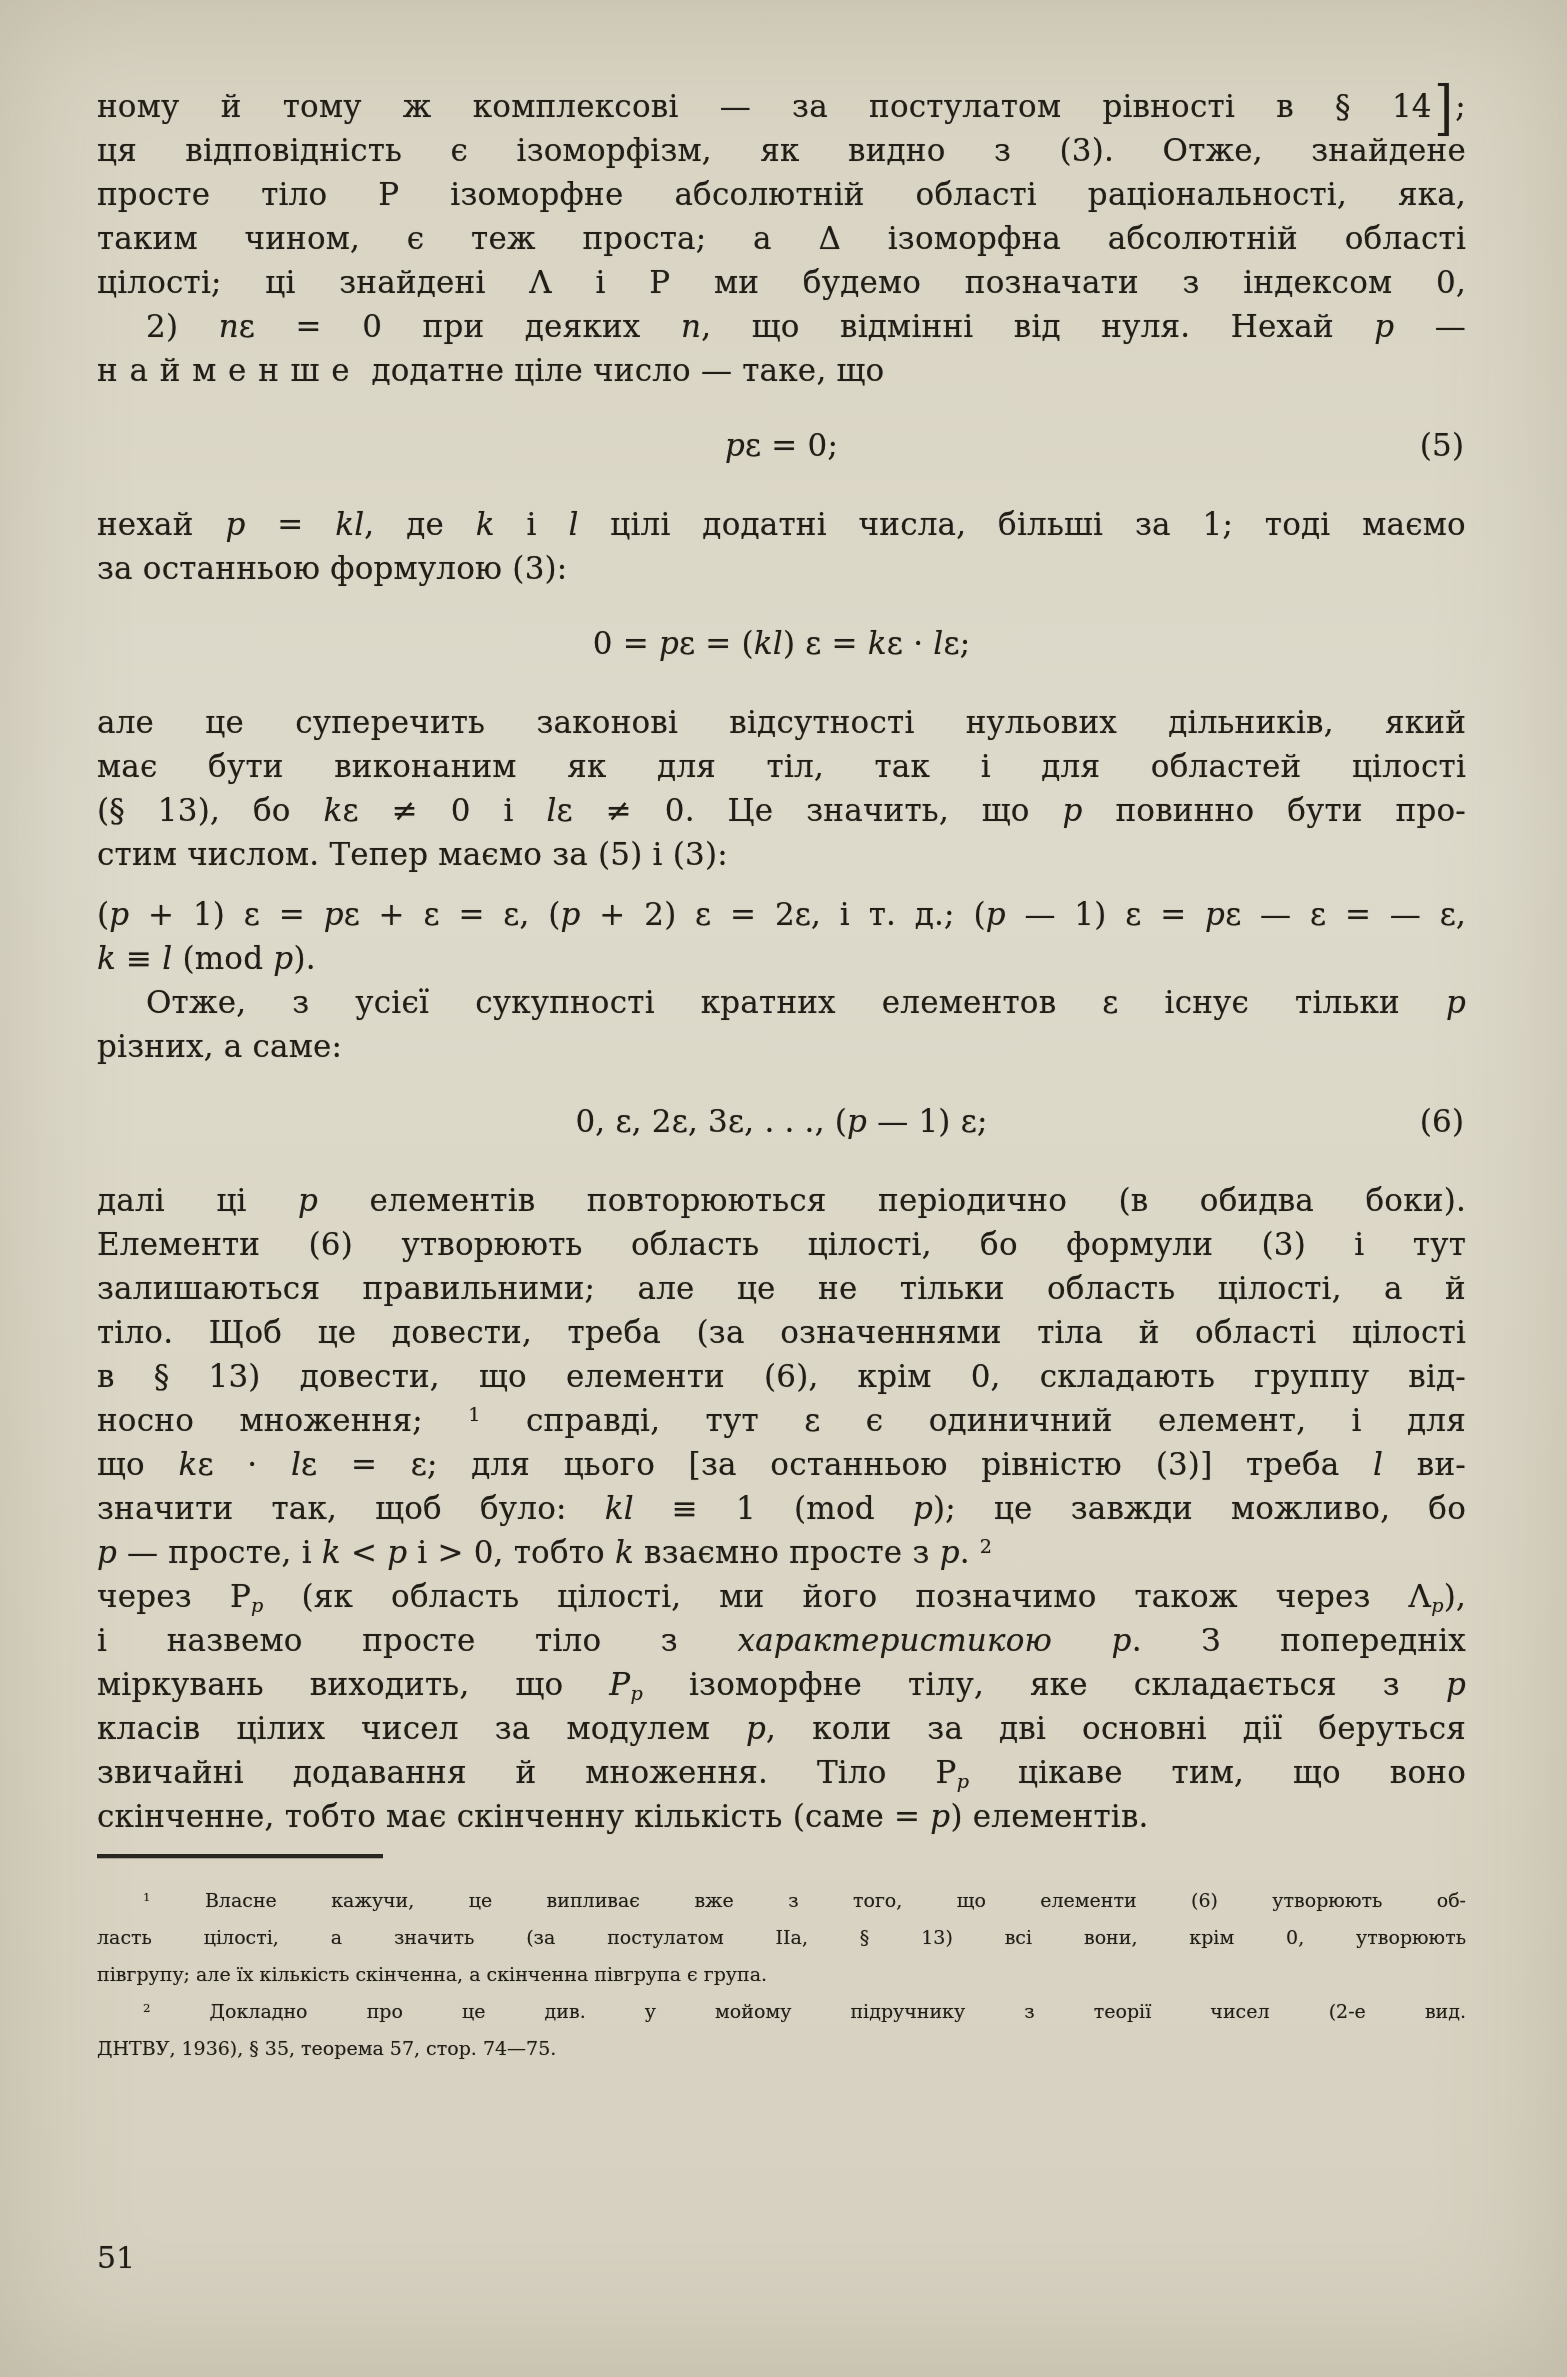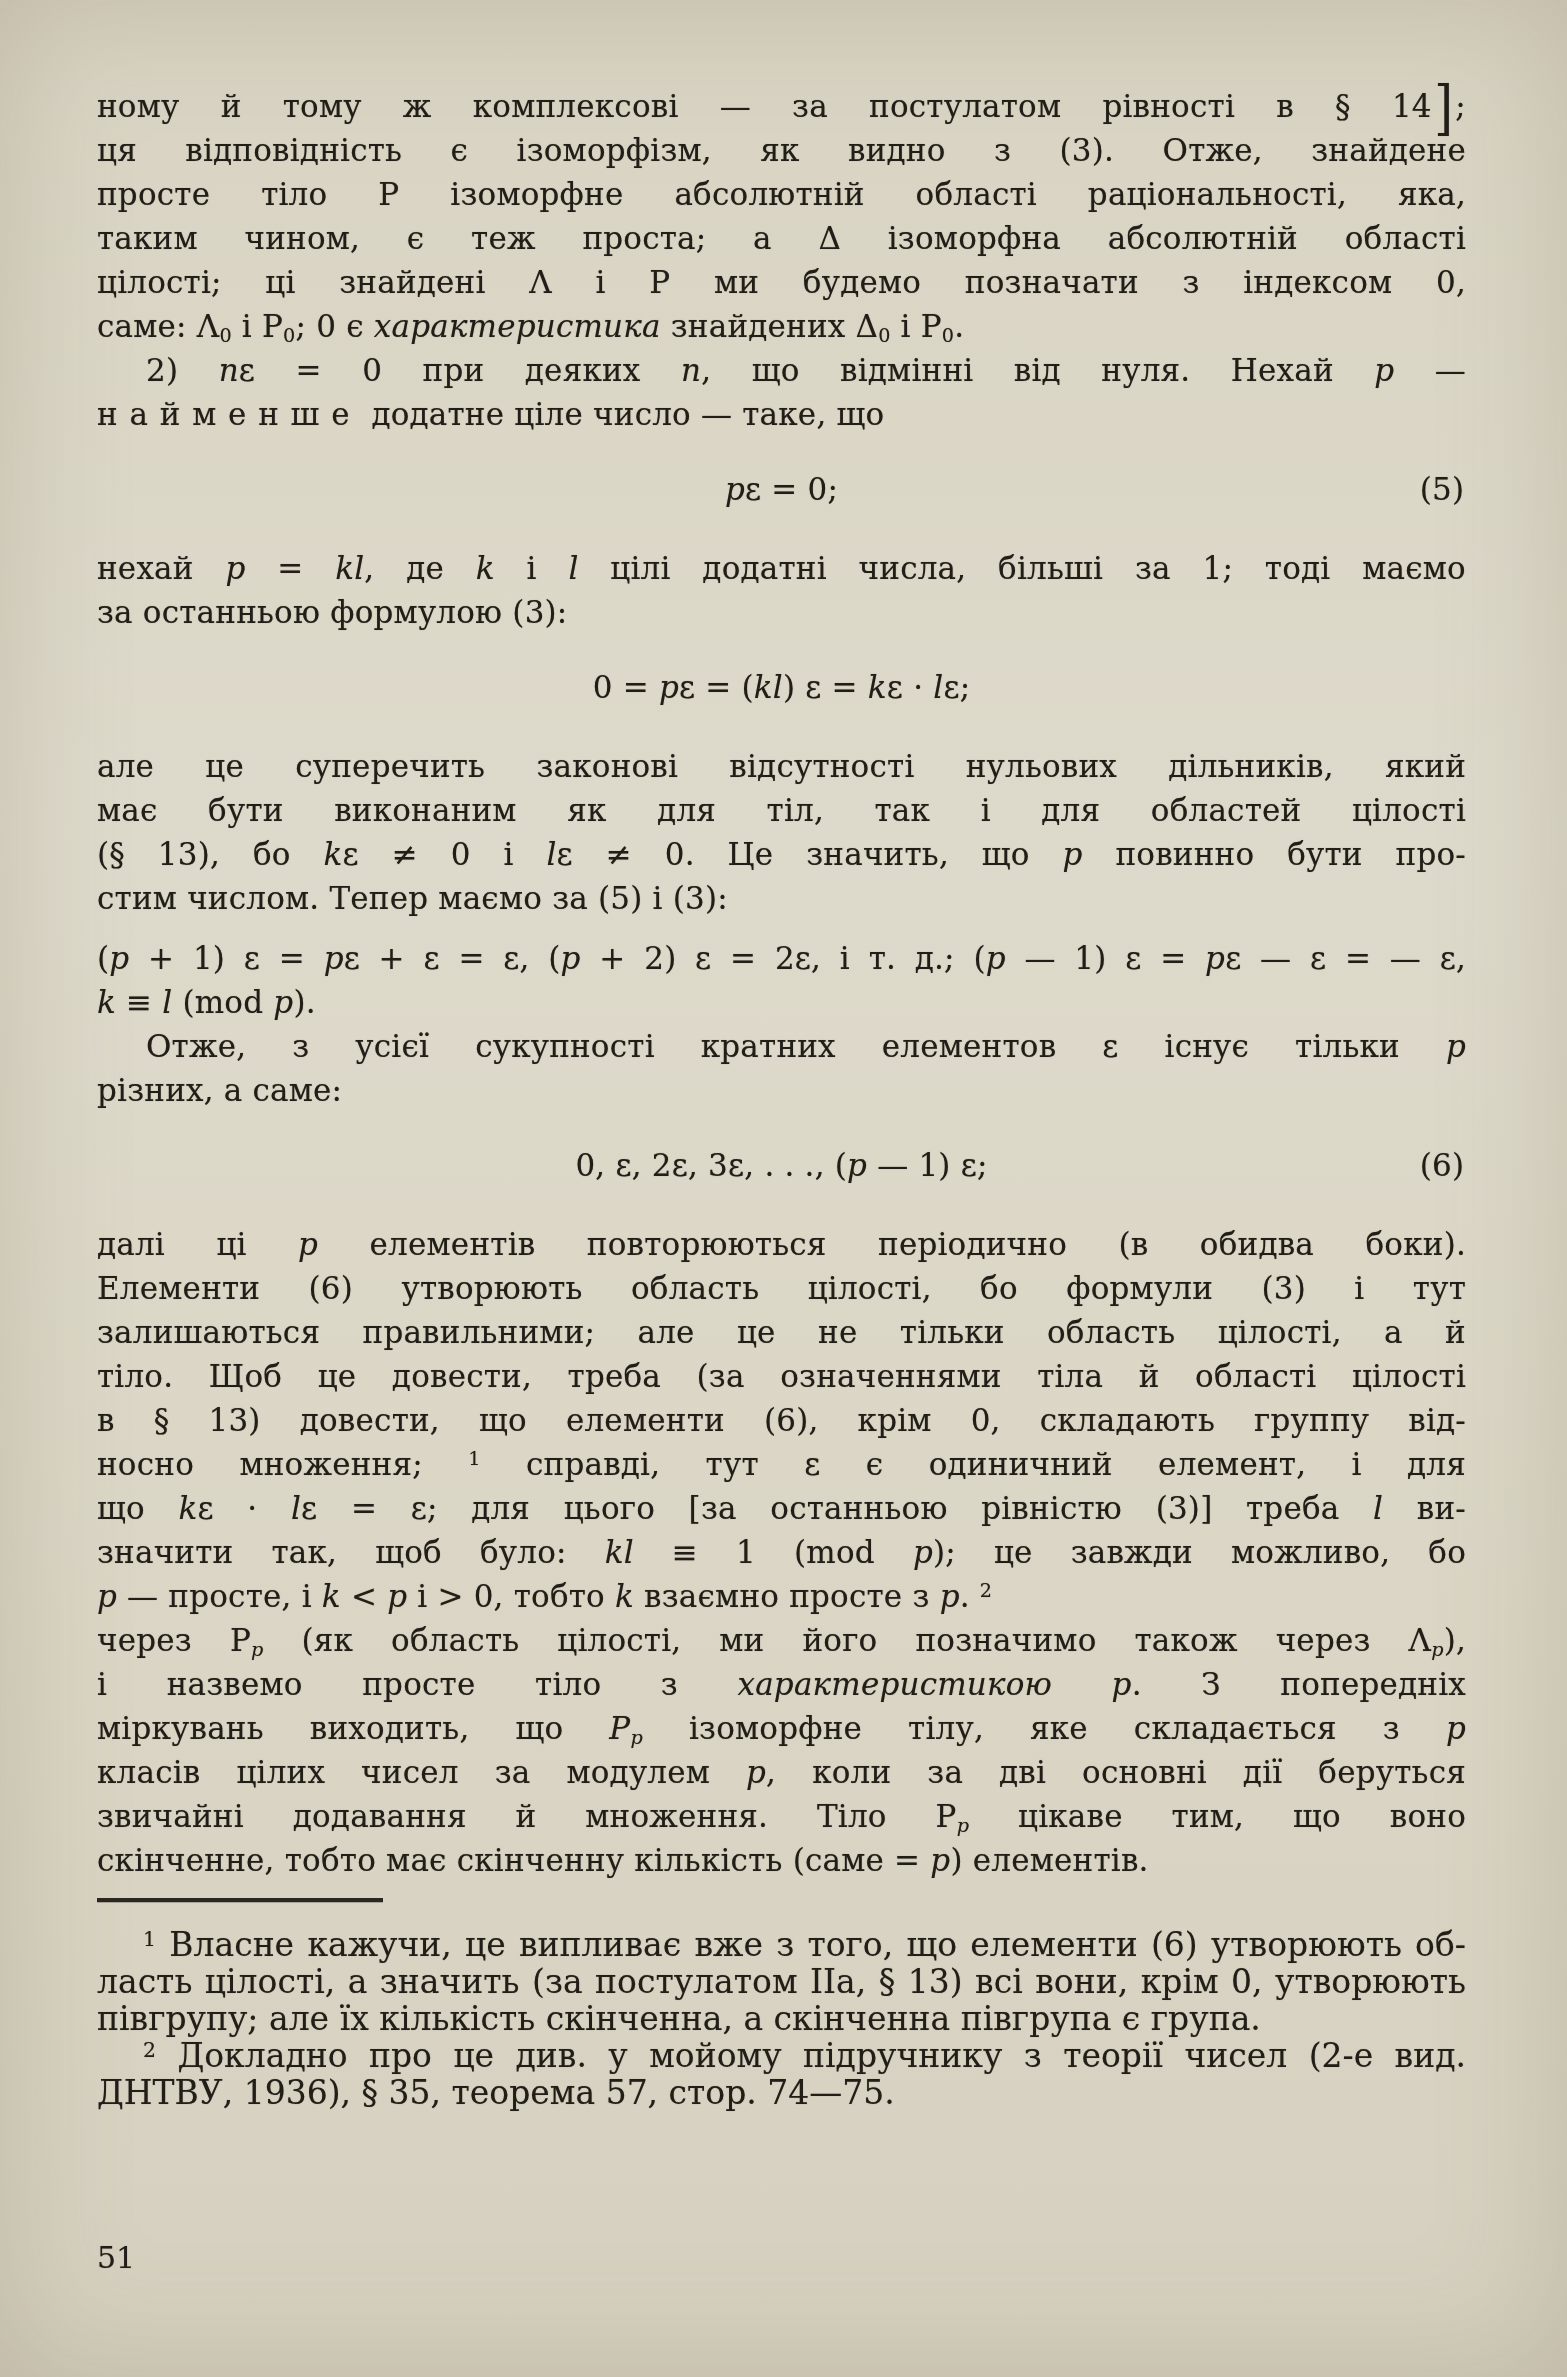--- a/index.html
+++ b/index.html
@@ -37,42 +37,41 @@
   .bigbr{
     font-size:60px;line-height:0;vertical-align:-11px;
     display:inline-block;transform:scaleX(0.8);
     text-shadow:0 0 0.9px rgba(32,28,20,0.4);
   }
   .fnrule{
     width:286px;height:3.7px;background:#2a2620;margin:16.5px 0 24px 0;border:0;
     box-shadow:0 0.9px 0 rgba(42,38,32,0.3);
   }
   .fn{
-    font-size:33px;line-height:37px;
+    font-size:19px;line-height:37px;
     text-align:justify;text-align-last:justify;text-justify:inter-word;
     text-shadow:0 0 0.9px rgba(32,28,20,0.4);
   }
   .fn.last{text-align-last:left;}
   .fn.ind{text-indent:46px;}
   .pagenum{
     position:absolute;left:97px;top:2240px;
     font-size:30px;text-shadow:0 0 0.9px rgba(32,28,20,0.45);
   }
 </style>
 </head>
 <body>
 
 <div class="page">
   <div id="body-host">
       <div class="ln">ному й тому ж комплексові — за  постулатом  рівності в § 14<span class="bigbr">]</span>;</div>
       <div class="ln">ця відповідність є ізоморфізм,  як  видно  з  (3).  Отже, знайдене</div>
       <div class="ln">просте тіло Р ізоморфне абсолютній області раціональності, яка,</div>
       <div class="ln">таким  чином,  є  теж  проста;  а  Δ  ізоморфна  абсолютній  області</div>
       <div class="ln">цілості; ці знайдені Λ і Р ми будемо позначати з індексом 0,</div>
-      <div class="ln last">саме: Λ<sub>0</sub> і Р<sub>0</sub>; 0 є <i>характеристика</i> знайдених Δ<sub>0</sub> і Р<sub>0</sub>.</div>
       <div class="ln ind">2) <i>n</i>ε = 0   при  деяких  <i>n</i>,  що  відмінні  від  нуля.  Нехай  <i>p</i> —</div>
       <div class="ln last"><span class="sp">найменше</span> додатне ціле число — таке, що</div>
       <div class="ln disp"><span><i>p</i>ε = 0;</span><span class="eqn">(5)</span></div>
       <div class="ln">нехай  <i>p</i> = <i>kl</i>, де <i>k</i> і <i>l</i> цілі додатні числа, більші за 1; тоді маємо</div>
       <div class="ln last">за останньою формулою (3):</div>
       <div class="ln disp"><span>0 = <i>p</i>ε = (<i>kl</i>) ε = <i>k</i>ε · <i>l</i>ε;</span></div>
       <div class="ln">але  це  суперечить  законові  відсутності  нульових  дільників,  який</div>
       <div class="ln">має  бути  виконаним  як  для  тіл,  так  і  для  областей  цілості</div>
       <div class="ln">(§ 13),  бо  <i>k</i>ε ≠ 0  і  <i>l</i>ε ≠ 0.   Це  значить,  що  <i>p</i>  повинно  бути  про-</div>
       <div class="ln last">стим числом. Тепер маємо за (5) і (3):</div>

